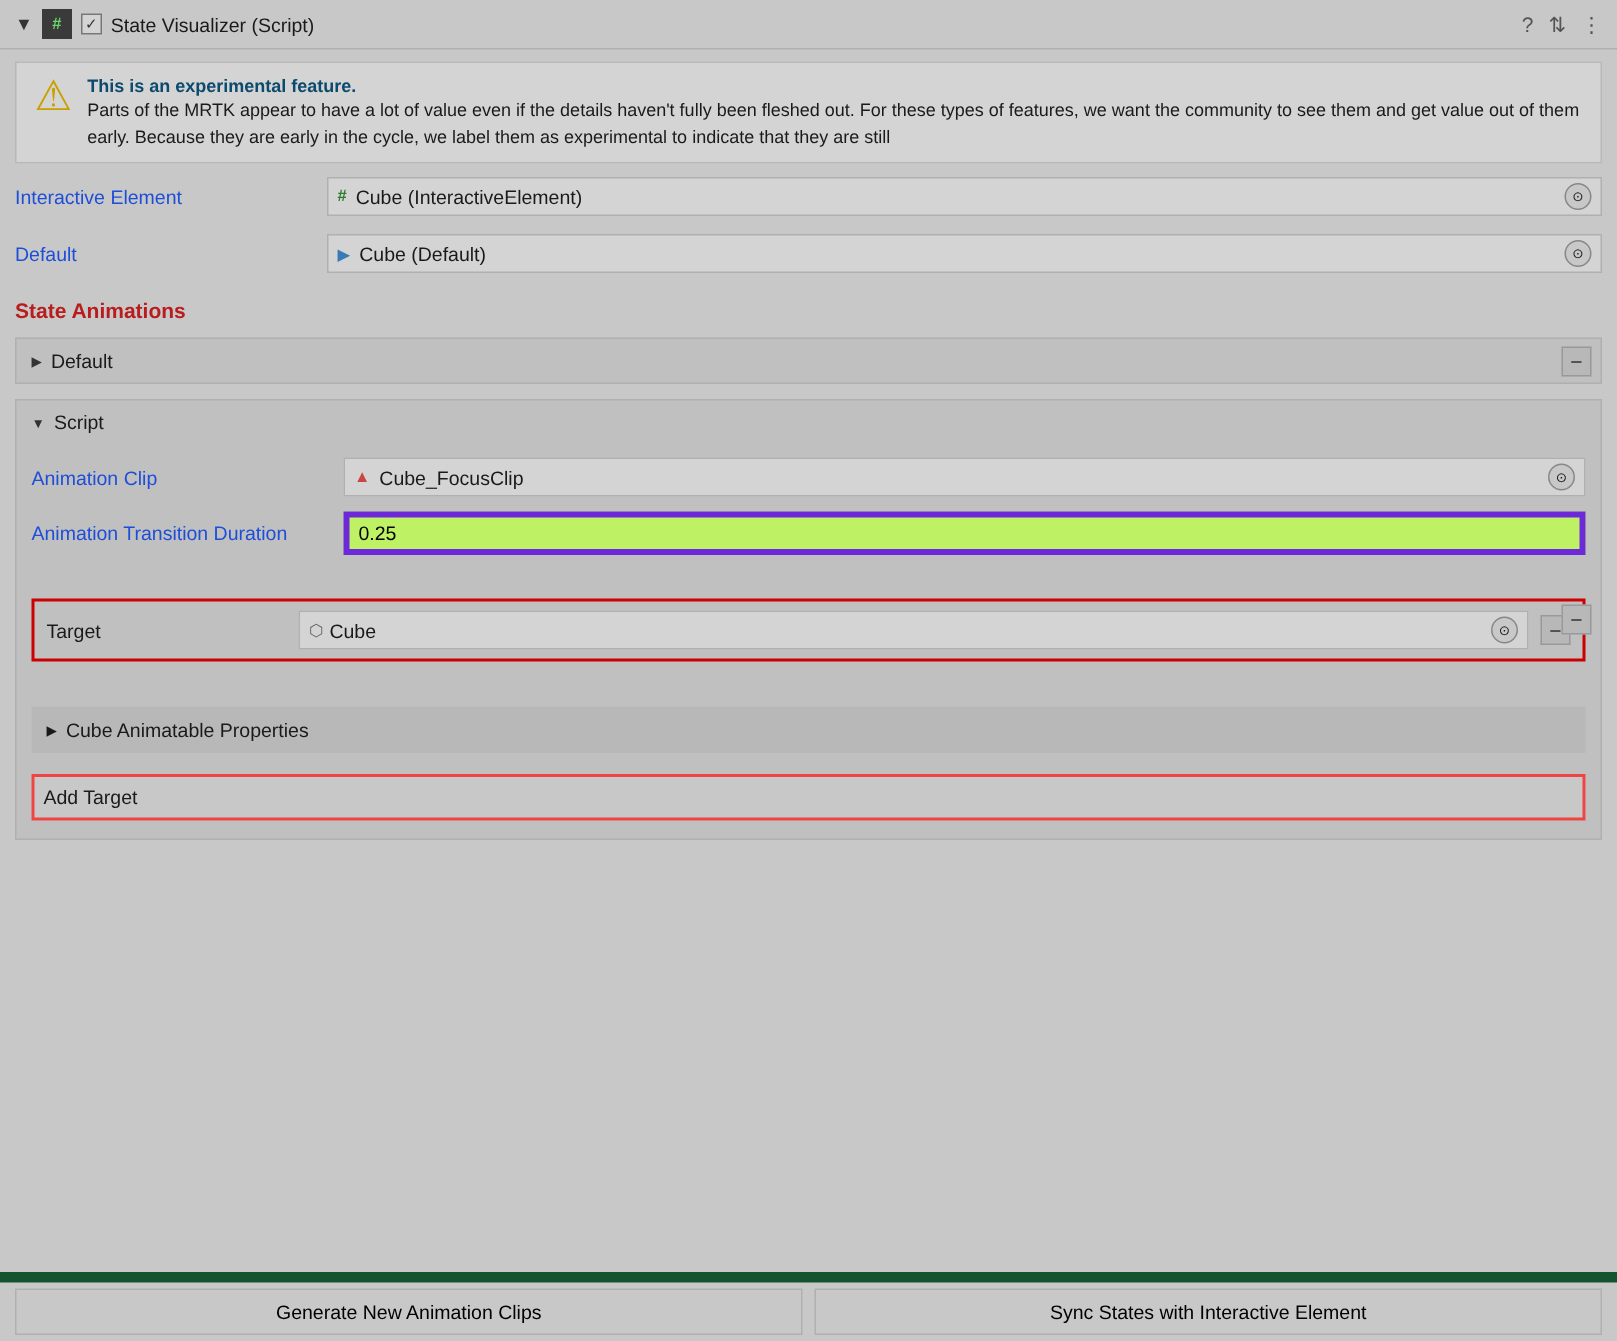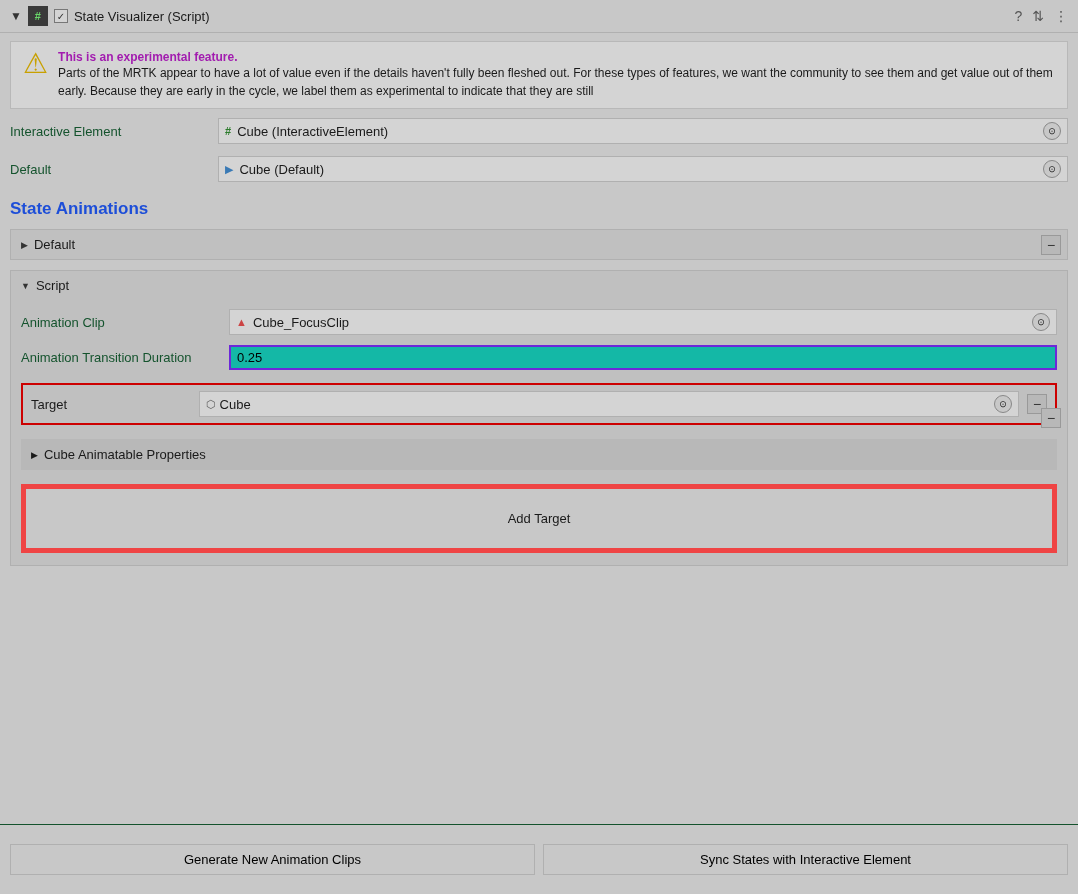--- a/index.html
+++ b/index.html
@@ -95,36 +95,36 @@
       font-size: 28px;
       color: #c8a000;
       line-height: 1;
       flex-shrink: 0;
     }
     .warning-text {
       font-size: 12px;
       line-height: 1.5;
     }
     .warning-title {
-      color: #a21caf;
+      color: #0c4a6e;
       font-weight: bold;
       font-size: 12px;
     }
 
     
     .field-row {
       display: flex;
       align-items: center;
       padding: 3px 0;
       gap: 8px;
     }
     .field-label {
       width: 200px;
       flex-shrink: 0;
-      color: #14532d;
+      color: #1d4ed8;
       font-size: 13px;
     }
     .field-value {
       flex: 1;
       background: #d4d4d4;
       border: 1px solid #b0b0b0;
       padding: 3px 6px;
       display: flex;
       align-items: center;
       gap: 6px;
@@ -152,23 +152,23 @@
       font-size: 11px;
       font-weight: bold;
     }
     .icon-animator {
       color: #3a7ab5;
       font-size: 11px;
     }
 
     
     .section-title {
-      font-size: 17px;
+      font-size: 14px;
       font-weight: bold;
-      color: #1d4ed8;
+      color: #b91c1c;
       padding: 8px 0 4px 0;
     }
 
     
     .collapsible-section {
       background: #c0c0c0;
       border: 1px solid #b0b0b0;
       margin-bottom: 4px;
       position: relative;
     }
@@ -213,21 +213,21 @@
     .focus-body {
       padding: 6px 10px;
       display: flex;
       flex-direction: column;
       gap: 4px;
     }
 
     
     .target-row-container {
       border: 2px solid #cc0000;
-      margin: 6px 0;
+      margin: 22px 0;
       padding: 6px 8px;
       display: flex;
       align-items: center;
       gap: 8px;
       background: #c0c0c0;
     }
     .target-label {
       width: 160px;
       font-size: 13px;
     }
@@ -271,50 +271,50 @@
       cursor: pointer;
     }
     .animatable-title {
       font-size: 13px;
       font-weight: normal;
     }
 
     
     .add-target-btn {
       background: #c8c8c8;
-      border: 5px solid #ef4444;
-      padding: 22px;
-      text-align: center;
+      border: 2px solid #ef4444;
+      padding: 6px;
+      text-align: left;
       cursor: pointer;
       font-size: 13px;
       margin: 6px 0;
     }
 
     
     .bottom-buttons {
       display: flex;
       gap: 8px;
-      padding: 19px 10px;
+      padding: 4px 10px;
       margin-top: auto;
-      border-top: 1px solid #14532d;
+      border-top: 7px solid #14532d;
     }
     .bottom-btn {
       flex: 1;
       background: #c8c8c8;
       border: 1px solid #b0b0b0;
       padding: 7px;
       text-align: center;
       cursor: pointer;
       font-size: 13px;
     }
 
     .input-field {
       flex: 1;
-      background: #14b8a6;
-      border: 2px solid #6d28d9;
+      background: #bef264;
+      border: 4px solid #6d28d9;
       padding: 3px 6px;
       font-size: 13px;
     }
   </style>
 </head>
 <body>
 
 <div class="inspector-panel">
 
   <div class="header">

